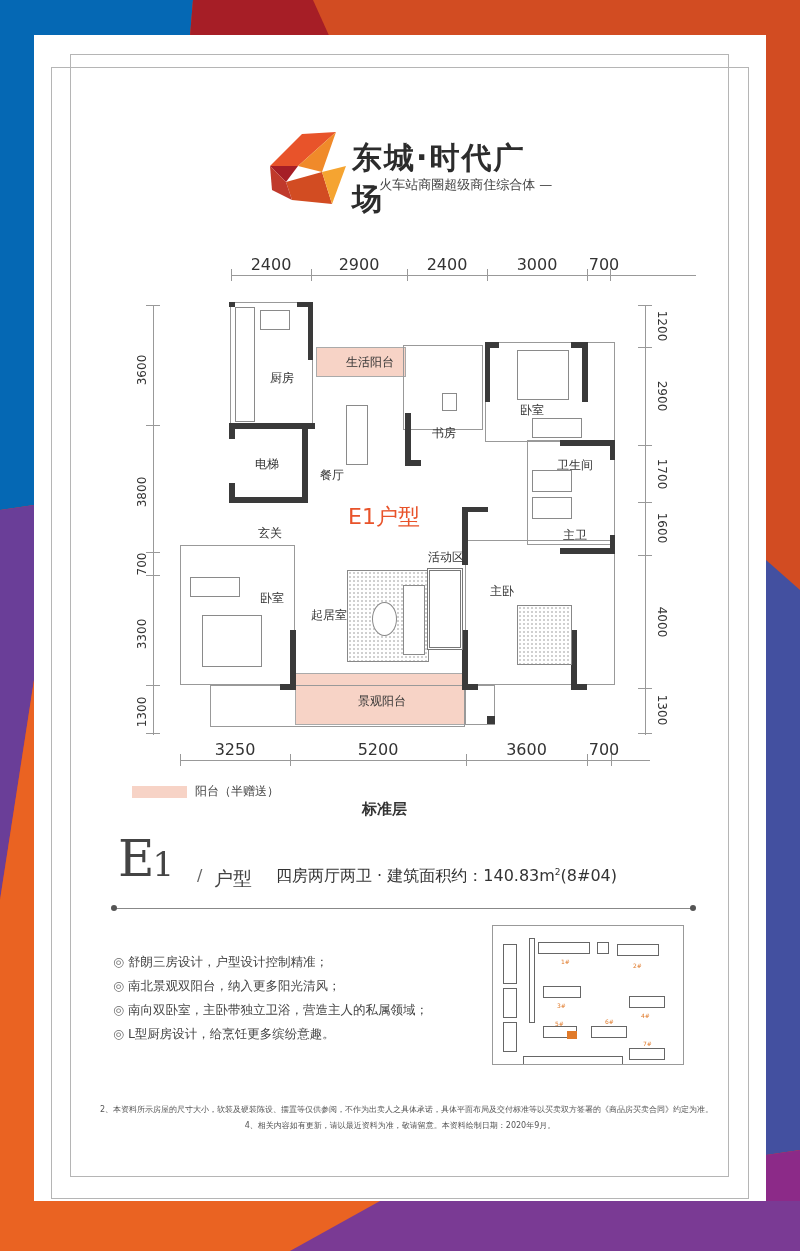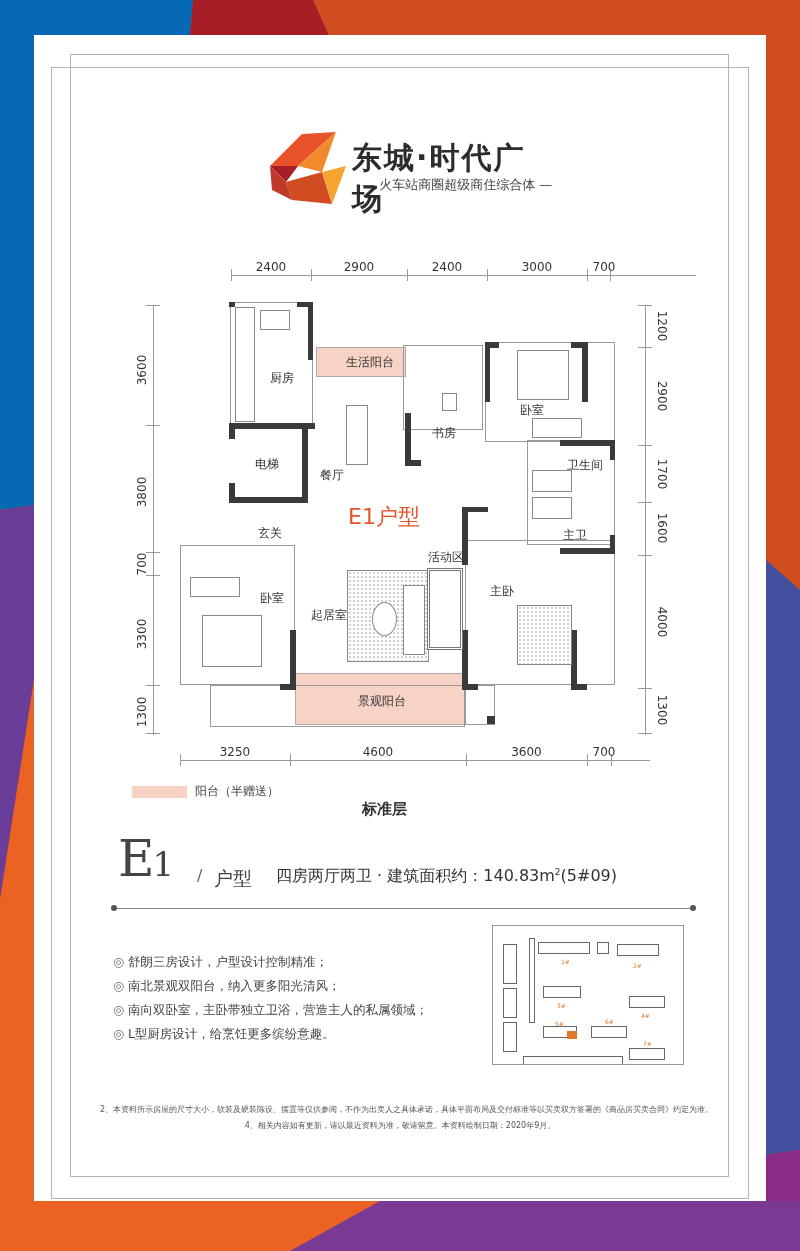--- a/index.html
+++ b/index.html
@@ -9,21 +9,21 @@
   .sheet { position: absolute; left: 34px; top: 35px; width: 732px; height: 1166px; background: #fff; }
   .frame1 { position: absolute; left: 70px; top: 54px; width: 659px; height: 1123px; border: 1.5px solid #b5b5b5; }
   .frame2 { position: absolute; left: 51px; top: 67px; width: 698px; height: 1132px; border: 1.5px solid #b5b5b5; }
   
   .logo { position: absolute; left: 262px; top: 128px; width: 290px; height: 80px; }
   .logo-name { position: absolute; left: 90px; top: 10px; font-size: 30px; font-weight: bold; letter-spacing: 2px; color: #2c2c2c; font-family: "DejaVu Sans", sans-serif; }
   .logo-tag { position: absolute; left: 92px; top: 48px; font-size: 13px; color: #444; white-space: nowrap; margin-left: 8px; }
   
   .dim-h { position: absolute; height: 20px; }
   .dim-h .line { position: absolute; left: 0; right: 0; bottom: 4px; border-top: 1px solid #999; }
-  .dim-h .seg { position: absolute; bottom: 6px; font-size: 12px; color: #333; text-align: center; }
+  .dim-h .seg { position: absolute; bottom: 6px; font-size: 16px; color: #333; text-align: center; }
   .tick { position: absolute; width: 1px; height: 12px; background: #999; bottom: -1px; }
   .dim-v { position: absolute; width: 24px; }
   .dim-v .line { position: absolute; top: 0; bottom: 0; left: 12px; border-left: 1px solid #999; }
   .dim-v .seg { position: absolute; font-size: 12px; color: #333; white-space: nowrap; }
   .vtick { position: absolute; height: 1px; width: 14px; left: 5px; background: #999; }
   
   .plan { position: absolute; left: 0; top: 0; width: 800px; height: 1251px; pointer-events: none; }
   .wall { position: absolute; background: #3a3a3a; }
   .thin { position: absolute; border: 1px solid #999; }
   .balcony { position: absolute; background: #f7d3c6; border: 1px solid #aaa; }
@@ -105,21 +105,21 @@
 </div>
 
 <div class="dim-h" style="left:180px;top:745px;width:470px;">
   <div class="line"></div>
   <div class="tick" style="left:0"></div>
     <div class="tick" style="left:110px"></div>
     <div class="tick" style="left:286px"></div>
     <div class="tick" style="left:407px"></div>
     <div class="tick" style="left:431px"></div>
   <span class="seg" style="left:0;width:110px">3250</span>
-  <span class="seg" style="left:110px;width:176px">4600</span>
+  <span class="seg" style="left:110px;width:176px">5200</span>
   <span class="seg" style="left:286px;width:121px">3600</span>
   <span class="seg" style="left:407px;width:34px">700</span>
 </div>
 
 <div class="dim-v" style="left:141px;top:305px;height:430px;">
   <div class="line"></div>
   <div class="vtick" style="top:0"></div>
     <div class="vtick" style="top:120px"></div>
     <div class="vtick" style="top:247px"></div>
     <div class="vtick" style="top:270px"></div>
@@ -206,42 +206,42 @@
   <div class="rug" style="left:517px;top:605px;width:55px;height:60px;"></div>
   <div class="furn" style="left:202px;top:615px;width:60px;height:52px;"></div>
   <div class="furn" style="left:190px;top:577px;width:50px;height:20px;"></div>
 
   <span class="room-label" style="left:270px;top:370px;">厨房</span>
   <span class="room-label" style="left:346px;top:354px;">生活阳台</span>
   <span class="room-label" style="left:255px;top:456px;">电梯</span>
   <span class="room-label" style="left:320px;top:467px;">餐厅</span>
   <span class="room-label" style="left:432px;top:425px;">书房</span>
   <span class="room-label" style="left:520px;top:402px;">卧室</span>
-  <span class="room-label" style="left:557px;top:457px;margin-left:10px;">卫生间</span>
+  <span class="room-label" style="left:557px;top:457px;">卫生间</span>
   <span class="room-label" style="left:563px;top:527px;">主卫</span>
   <span class="room-label" style="left:258px;top:525px;">玄关</span>
   <span class="room-label" style="left:260px;top:590px;">卧室</span>
   <span class="room-label" style="left:311px;top:607px;">起居室</span>
   <span class="room-label" style="left:428px;top:549px;">活动区</span>
   <span class="room-label" style="left:490px;top:583px;">主卧</span>
   <span class="room-label" style="left:358px;top:693px;">景观阳台</span>
 
   <span class="plan-title">E1户型</span>
 </div>
 
 <div class="legend-swatch"></div>
 <span class="legend-label">阳台（半赠送）</span>
 <span class="floor-label">标准层</span>
 
 <div class="unit-code"><span>E</span><small>1</small></div>
 <span class="unit-slash">/</span>
 <span class="unit-type">户型</span>
 <div class="unit-desc">
   <span>四房两厅两卫</span>
-  <span>· 建筑面积约：140.83m</span><sup>2</sup><span>(5#09)</span>
+  <span>· 建筑面积约：140.83m</span><sup>2</sup><span>(8#04)</span>
 </div>
 <div class="rule"></div>
 <div class="rule-dot" style="left:111px"></div>
 <div class="rule-dot" style="left:690px"></div>
 
 <ul class="features">
   <li>舒朗三房设计，户型设计控制精准；</li>
   <li>南北景观双阳台，纳入更多阳光清风；</li>
   <li>南向双卧室，主卧带独立卫浴，营造主人的私属领域；</li>
   <li>L型厨房设计，给烹饪更多缤纷意趣。</li>

